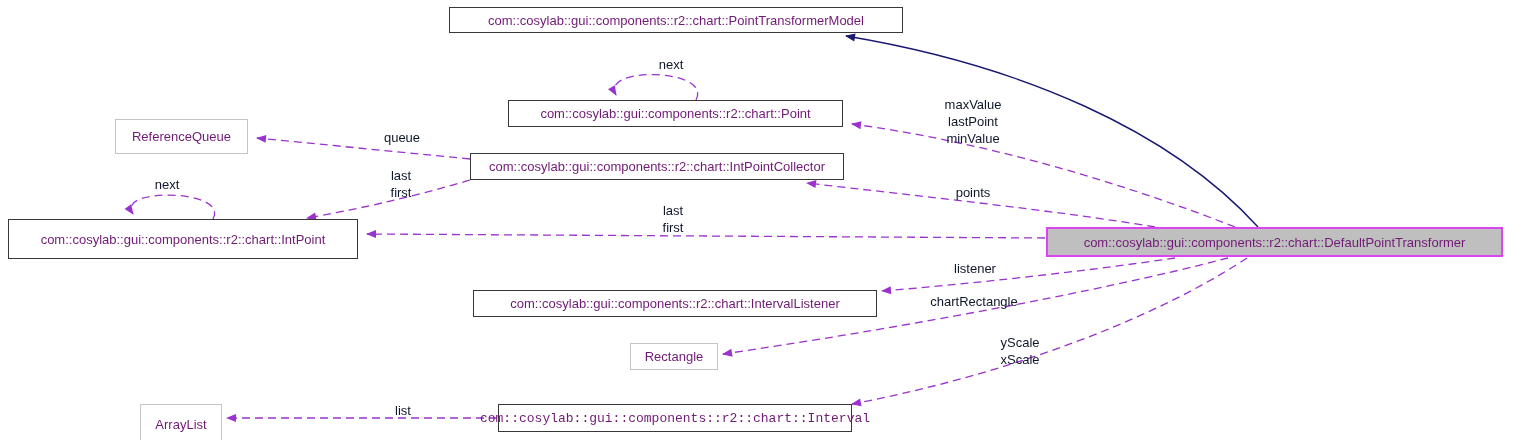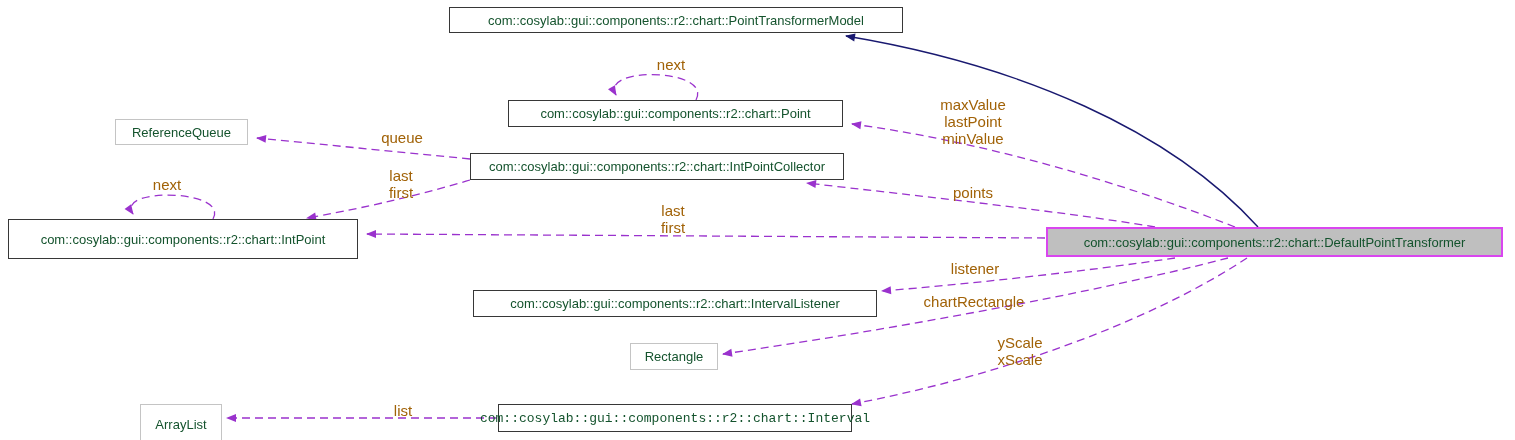--- a/index.html
+++ b/index.html
@@ -5,32 +5,32 @@
   html,body{margin:0;padding:0;background:#ffffff;}
   #canvas{
     position:relative;width:1515px;height:440px;background:#ffffff;overflow:hidden;
     font-family:"Liberation Sans",sans-serif;
   }
   #edges{position:absolute;left:0;top:0;z-index:1;}
   .node{
     position:absolute;z-index:2;box-sizing:border-box;
     display:flex;align-items:center;justify-content:center;
     background:#ffffff;border:1px solid #373737;
-    font-size:13px;color:#14532d;white-space:nowrap;
+    font-size:13px;color:#701a75;white-space:nowrap;
   }
   .node.external{border-color:#c4c4c4;}
   .node.current{background:#bfbfbf;border:2px solid #d946ef;}
   .elabel{
     position:absolute;z-index:3;transform:translate(-50%,-50%);
-    font-size:15px;line-height:17px;color:#a16207;text-align:center;white-space:nowrap;
+    font-size:13px;line-height:17px;color:#0f172a;text-align:center;white-space:nowrap;
   }
   
   #n-ptm{left:449px;top:7px;width:454px;height:26px;}
   #n-point{left:508px;top:100px;width:335px;height:27px;}
-  #n-refq{left:115px;top:119px;width:133px;height:26px;}
+  #n-refq{left:115px;top:119px;width:133px;height:35px;}
   #n-ipc{left:470px;top:153px;width:374px;height:27px;}
   #n-ip{left:8px;top:219px;width:350px;height:40px;}
   #n-dpt{left:1046px;top:227px;width:457px;height:30px;}
   #n-il{left:473px;top:290px;width:404px;height:27px;}
   #n-rect{left:630px;top:343px;width:88px;height:27px;}
   #n-al{left:140px;top:404px;width:82px;height:40px;}
   #n-intv{left:498px;top:404px;width:354px;height:28px;font-family:Liberation Mono, monospace;}
   
   #l-next-point{left:671px;top:64px;}
   #l-queue{left:402px;top:137px;}

